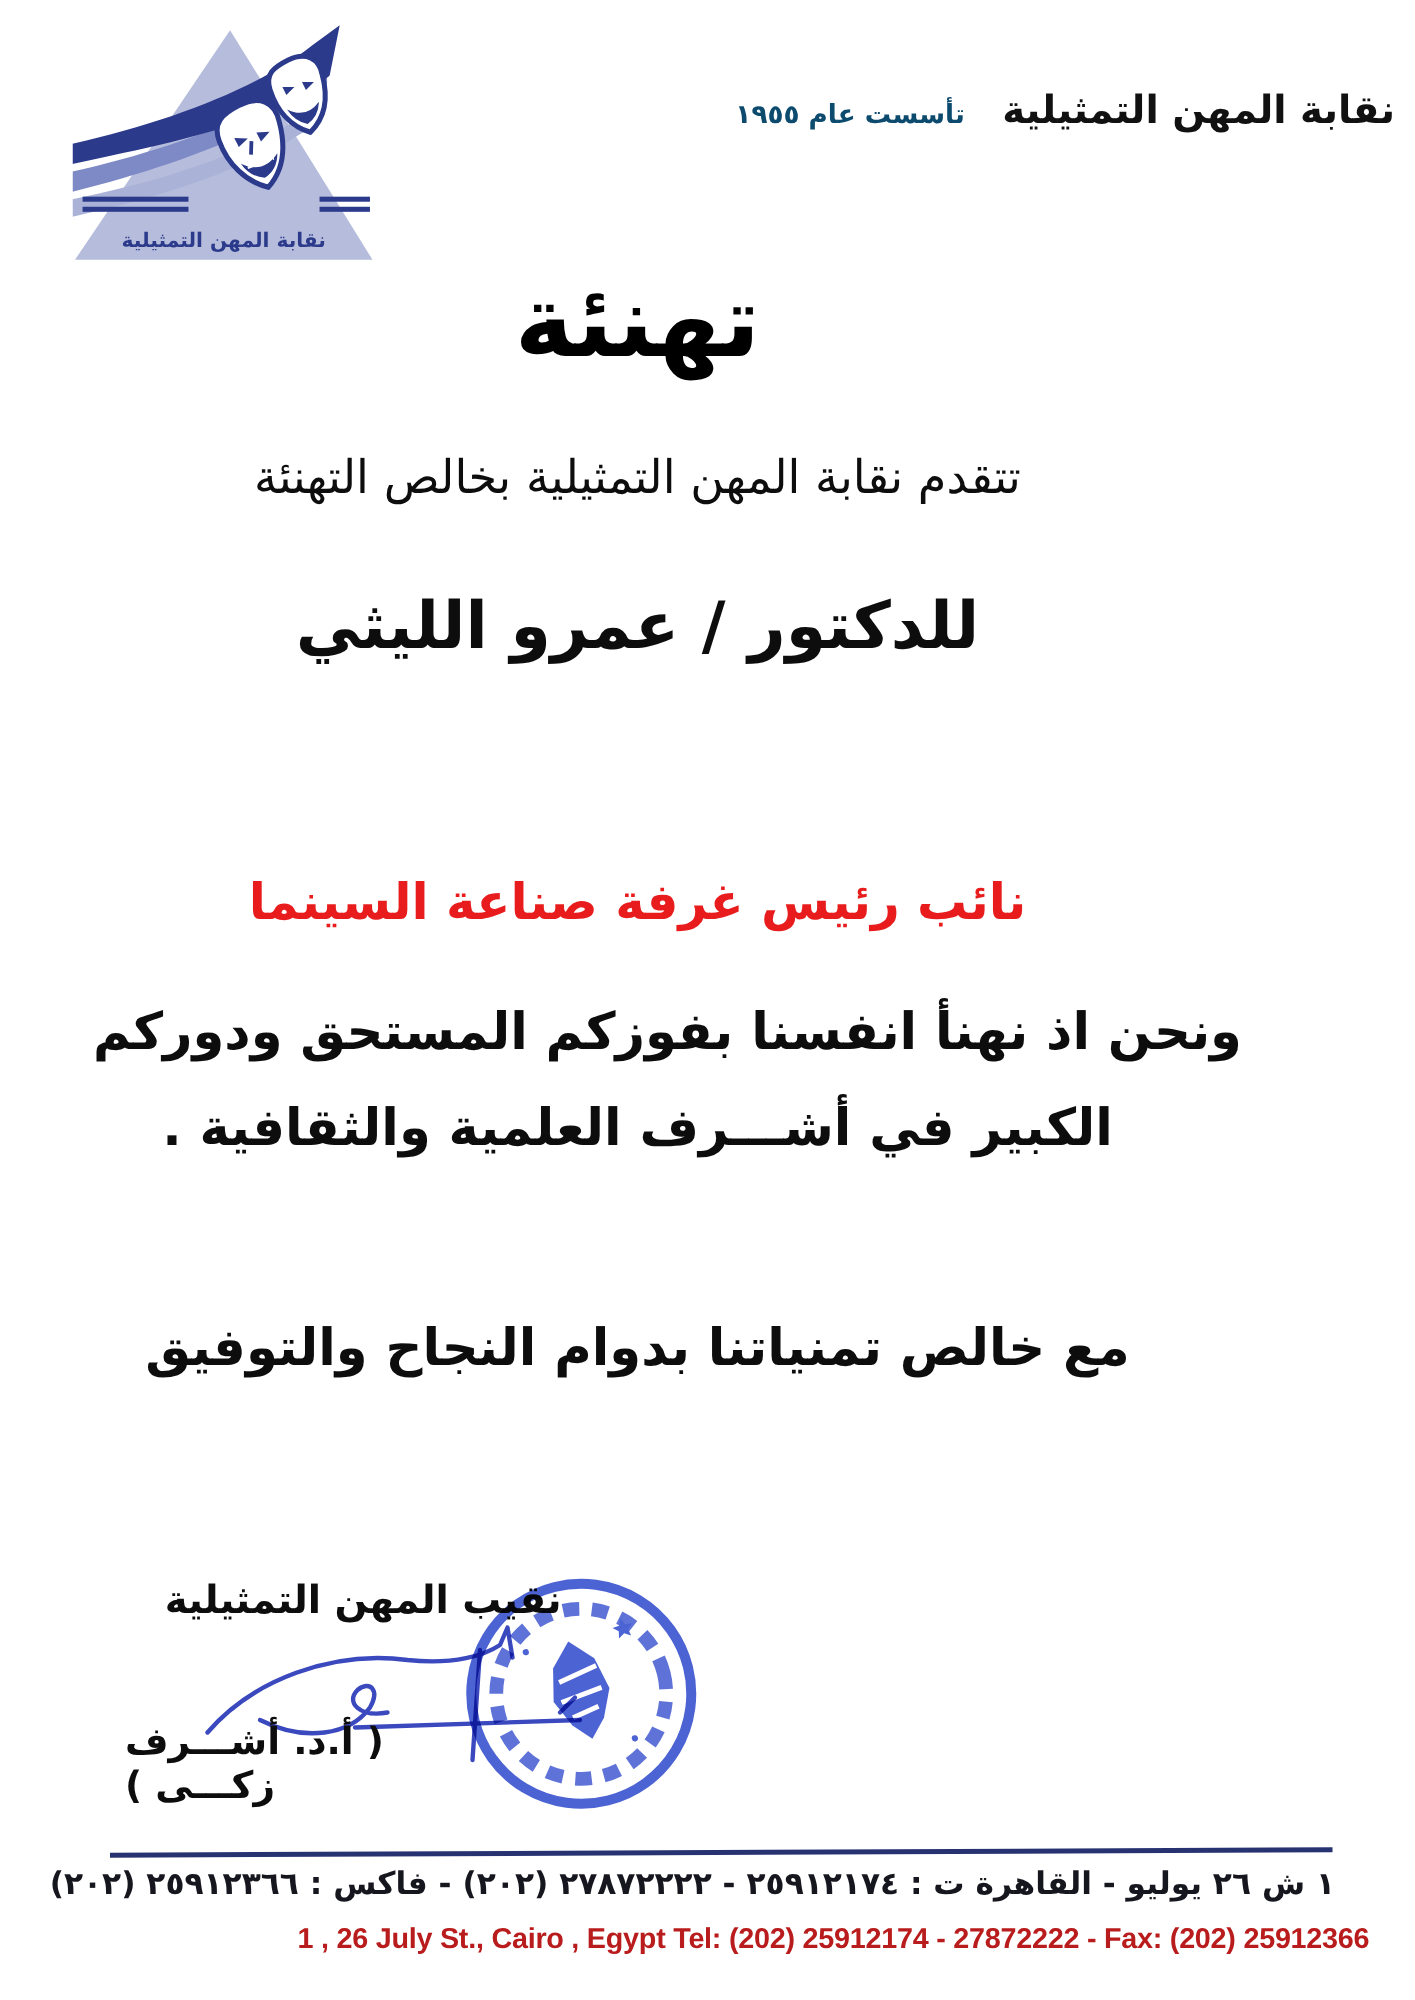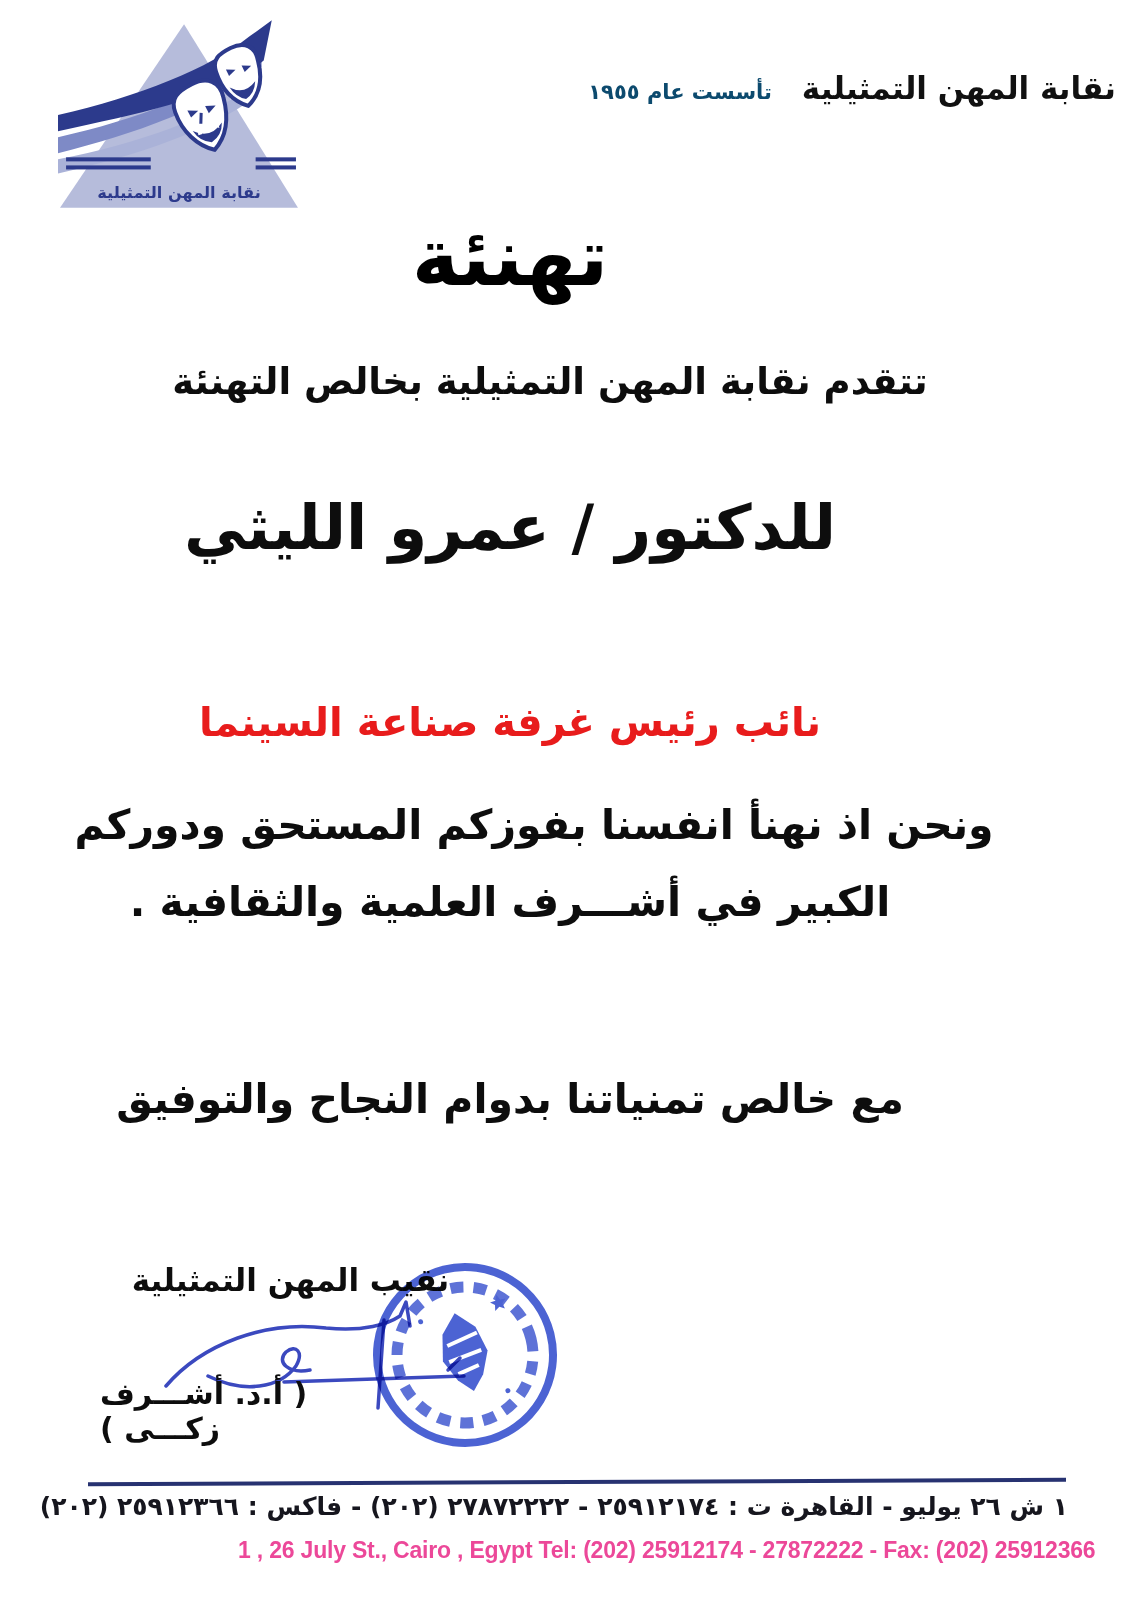--- a/index.html
+++ b/index.html
@@ -20,39 +20,39 @@
   .ctr{left:0;width:1020px;text-align:center;}
   .ar{direction:rtl;unicode-bidi:plaintext;}
 
   
   .masthead{top:70px;right:16px;display:flex;flex-direction:row-reverse;align-items:baseline;gap:30px;direction:ltr;}
   .masthead .org{font-size:31px;font-weight:bold;letter-spacing:.5px;color:#111;}
   .masthead .founded{font-size:21px;font-weight:bold;color:#0c4a6e;}
 
   
   .title-callig{top:206px;font-size:80px;font-weight:bold;line-height:1.3;color:#000;}
-  .intro{top:352px;font-size:37px;font-weight:bold;line-height:1.6;padding-left:40px;}
-  .recipient{top:474px;font-size:62px;font-weight:bold;line-height:1.75;}
+  .intro{top:352px;font-size:37px;font-weight:normal;line-height:1.6;}
+  .recipient{top:456px;font-size:52px;font-weight:bold;line-height:1.75;}
   .red-line{color:var(--accent-red);font-weight:bold;}
   .red1{top:620px;font-size:38px;line-height:1.6;}
   .red2{top:692px;font-size:40px;line-height:1.5;}
   .body1{top:793px;font-size:41px;font-weight:bold;line-height:1.6;padding-left:24px;}
   .body2{top:870px;font-size:41px;font-weight:bold;line-height:1.6;}
-  .closing{top:1046px;font-size:41px;font-weight:bold;line-height:1.6;margin-top:21px;}
+  .closing{top:1046px;font-size:41px;font-weight:bold;line-height:1.6;}
 
   
   .sig-title{top:1262px;left:118px;width:345px;text-align:center;font-size:31px;font-weight:bold;}
   .sig-ink{top:1290px;left:148px;width:345px;height:150px;}
   .sig-name{top:1376px;left:100px;width:310px;text-align:left;font-size:30px;font-weight:bold;}
   .stamp{top:1260px;left:370px;width:190px;height:190px;mix-blend-mode:multiply;opacity:.92;}
 
   
   .rule{top:1480px;left:88px;width:978px;height:4px;background:var(--rule-navy);transform:rotate(-0.25deg);}
   .footer-ar{top:1492px;right:64px;font-size:25px;font-weight:bold;color:#16161e;}
-  .footer-en{top:1537px;left:238px;font-size:23px;font-weight:bold;font-family:"Liberation Sans",sans-serif;color:#ec4899;letter-spacing:-0.2px;}
+  .footer-en{top:1537px;left:238px;font-size:23px;font-weight:bold;font-family:"Liberation Sans",sans-serif;color:#b91c1c;letter-spacing:-0.2px;}
 
   .logo{top:20px;left:58px;width:242px;height:192px;}
 </style>
 </head>
 <body>
 
 <div class="page">
 
   <svg class="abs logo" viewBox="0 0 240 190" aria-hidden="true">
     <polygon points="125,4 2,186 238,186" fill="var(--triangle-fill)"></polygon>

